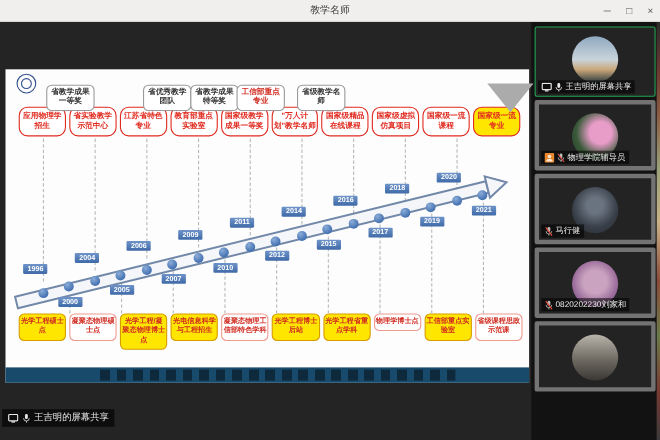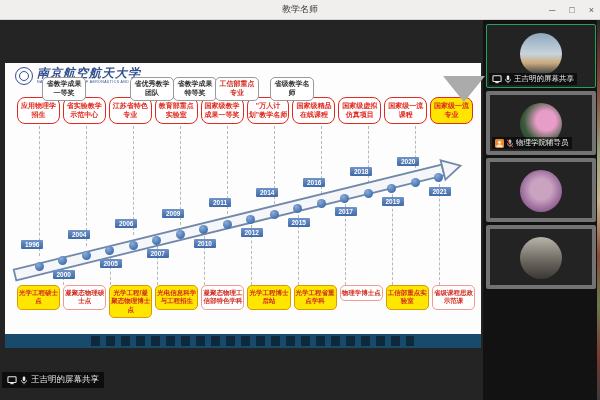--- a/index.html
+++ b/index.html
@@ -105,24 +105,20 @@
       <span>□</span>
       <span>×</span>
     </div>
   </div>
 
   <div class="main">
     <div class="slide">
 
       <div class="logo">
         <span class="emblem"></span>
-        <span class="logo-text">
-          <span class="logo-cn">南京航空航天大学</span>
-          <span class="logo-en">NANJING UNIVERSITY OF AERONAUTICS AND ASTRONAUTICS</span>
-        </span>
       </div>
 
       <div class="toprow">
           <div class="tbadge">应用物理学招生</div>
           <div class="tbadge">省实验教学示范中心</div>
           <div class="tbadge">江苏省特色专业</div>
           <div class="tbadge">教育部重点实验室</div>
           <div class="tbadge">国家级教学成果一等奖</div>
           <div class="tbadge">"万人计划"教学名师</div>
           <div class="tbadge">国家级精品在线课程</div>
@@ -258,21 +254,42 @@
           <svg class="ic" width="8" height="9" viewBox="0 0 10 12">
             <rect x="3.3" y="0.6" width="3.4" height="6" rx="1.7" fill="#bdbdbd"></rect>
             <path d="M1.6 5.6a3.4 3.4 0 0 0 6.8 0" stroke="#bdbdbd" stroke-width="1" fill="none"></path>
             <rect x="4.5" y="9" width="1" height="2" fill="#bdbdbd"></rect>
             <line x1="1.2" y1="1" x2="8.8" y2="11" stroke="#e84b3c" stroke-width="1.4"></line>
           </svg>
           <span>物理学院辅导员</span>
         </div>
       </div>
       <div class="tile">
+        <div class="avatar av-dark"></div>
+        <div class="plabel">
+          <svg class="ic" width="8" height="9" viewBox="0 0 10 12">
+            <rect x="3.3" y="0.6" width="3.4" height="6" rx="1.7" fill="#bdbdbd"></rect>
+            <path d="M1.6 5.6a3.4 3.4 0 0 0 6.8 0" stroke="#bdbdbd" stroke-width="1" fill="none"></path>
+            <rect x="4.5" y="9" width="1" height="2" fill="#bdbdbd"></rect>
+            <line x1="1.2" y1="1" x2="8.8" y2="11" stroke="#e84b3c" stroke-width="1.4"></line>
+          </svg>
+          <span>马行健</span>
+        </div>
+      </div>
+      <div class="tile">
         <div class="avatar av-purple"></div>
+        <div class="plabel">
+          <svg class="ic" width="8" height="9" viewBox="0 0 10 12">
+            <rect x="3.3" y="0.6" width="3.4" height="6" rx="1.7" fill="#bdbdbd"></rect>
+            <path d="M1.6 5.6a3.4 3.4 0 0 0 6.8 0" stroke="#bdbdbd" stroke-width="1" fill="none"></path>
+            <rect x="4.5" y="9" width="1" height="2" fill="#bdbdbd"></rect>
+            <line x1="1.2" y1="1" x2="8.8" y2="11" stroke="#e84b3c" stroke-width="1.4"></line>
+          </svg>
+          <span>0820202230刘家和</span>
+        </div>
       </div>
       <div class="tile">
         <div class="avatar av-street"></div>
       </div>
     </div>
 
   <div class="edge-strip"></div>
 </div>
 
 </body></html>

